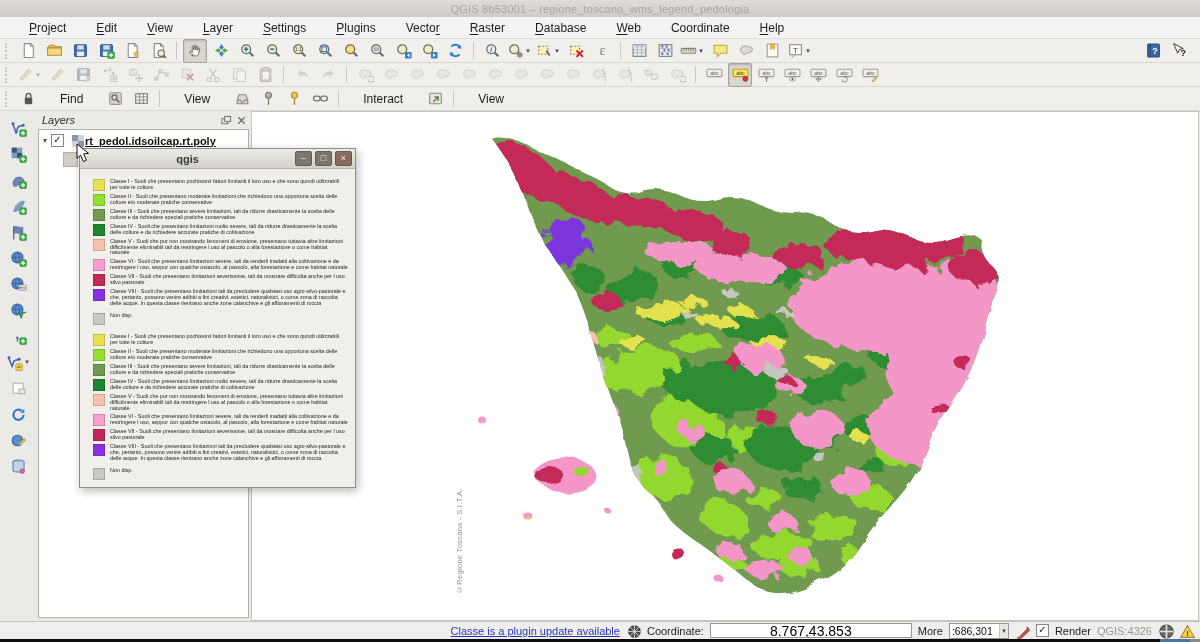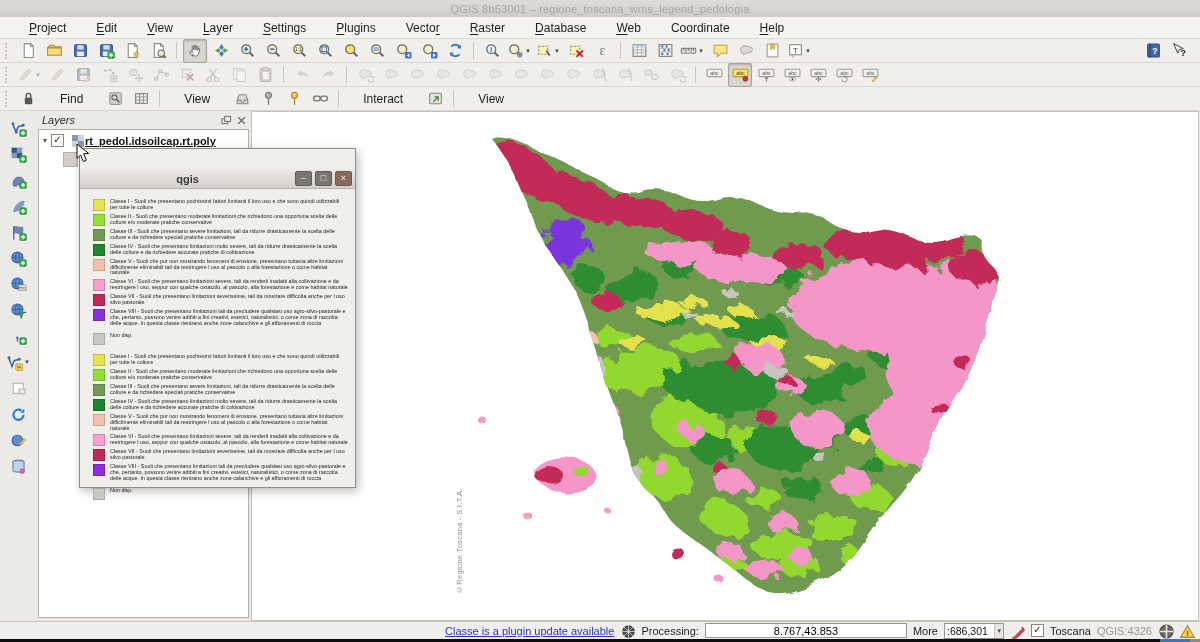--- a/index.html
+++ b/index.html
@@ -45,38 +45,38 @@
   
   .map-canvas{position:absolute;left:251px;top:111px;width:948px;height:510px;background:#ffffff;
     border:1px solid #c6c2bc;box-sizing:border-box;overflow:hidden;z-index:1;}
   #map-svg{position:absolute;left:179px;top:14px;width:575px;height:486px;}
   .watermark{position:absolute;left:203px;top:352px;height:130px;width:12px;
     writing-mode:vertical-rl;transform:rotate(180deg);font-size:7.5px;color:#8f8f8f;letter-spacing:.3px;}
   
   .dialog{position:absolute;left:79px;top:148px;width:277px;height:340px;background:#f1efeb;
     border:1px solid #8f8b85;box-shadow:2px 3px 9px rgba(0,0,0,.28);z-index:5;box-sizing:border-box;}
   .dialog-title{height:19px;background:linear-gradient(#eceae6,#d4d1cb);border-bottom:1px solid #b5b1ab;
-    display:flex;align-items:center;position:relative;margin-top:20px;}
+    display:flex;align-items:center;position:relative;}
   .dialog-title .dttl{flex:1;text-align:center;font-size:11px;font-weight:bold;color:#3a3a3a;}
   .dwb{width:15px;height:13px;border-radius:2px;background:#7a7670;color:#f2f0ec;font-size:9px;line-height:12px;
     text-align:center;margin-right:3px;border:1px solid #5f5b55;}
   .dwb.close{background:#8a6a5a;}
   .dialog-body{padding:10px 6px 6px 13px;overflow:hidden;height:312px;box-sizing:border-box;}
   .legend-group{margin-bottom:9px;}
   .legend-row{display:flex;margin-bottom:3px;}
   .legend-row.gap{margin-top:7px;}
   .lg-swatch{width:12px;height:12px;flex:none;margin-right:5px;box-shadow:inset 0 0 0 0.5px rgba(0,0,0,.3);}
   .lg-text{font-size:5.4px;line-height:5.7px;color:#1e1e1e;width:238px;}
   
   .statusbar{position:absolute;left:0;top:621px;width:1200px;height:18px;background:#efeeec;
     border-top:1px solid #c6c2bc;display:flex;align-items:center;justify-content:flex-end;
     padding-right:6px;box-sizing:border-box;gap:6px;}
   .sb-link{font-size:11px;color:#2a35bb;text-decoration:underline;white-space:nowrap;}
   .sb-label{font-size:11px;color:#1e1e1e;white-space:nowrap;}
-  .sb-input{width:200px;height:13px;border:1px solid #9a968f;background:#fff;font-size:11px;
+  .sb-input{width:200px;height:13px;border:1px solid #9a968f;background:#fff;font-size:14px;
     text-align:center;font-family:"Liberation Sans",sans-serif;padding:0;}
   .sb-select{width:58px;height:14px;border:1px solid #9a968f;background:#fff;display:flex;align-items:center;}
   .sb-select span:first-child{flex:1;font-size:10.5px;color:#111;padding-left:2px;white-space:nowrap;overflow:hidden;}
   .chev2{font-size:7px;color:#444;border-left:1px solid #c5c1bb;padding:0 2px;background:#e8e6e2;height:100%;display:flex;align-items:center;}
   .sb-ic{width:15px;height:15px;display:block;}
   .sb-check{width:11px;height:11px;border:1px solid #8a8680;background:#fff;font-size:10px;line-height:10px;text-align:center;color:#222;}
   .sb-epsg{font-size:11px;color:#9b9790;white-space:nowrap;}
   .bottom-strip{position:absolute;left:0;top:639px;width:1200px;height:3px;background:#0d0d0d;}
   .bs-blue{position:absolute;left:1160px;top:639px;width:30px;height:3px;background:#4a71a8;}
   .bs-gray{position:absolute;left:1190px;top:639px;width:10px;height:3px;background:#8a8a8a;}
@@ -971,33 +971,33 @@
 <svg class="cursor" width="14" height="20" viewBox="0 0 14 20">
   <path d="M1,1 L1,15.5 L4.6,12 L7.4,18.6 L10.4,17.2 L7.6,10.8 L12.6,10.4 Z" fill="#fff" stroke="#111" stro="" ke-width="1"></path>
 </svg>
 
 <div class="statusbar">
   <a class="sb-link">Classe is a plugin update available</a>
   <span class="sb-ic" id="sb-plugin"><svg viewBox="0 0 16 16" width="17" height="17">
         <circle cx="8" cy="8" r="6" fill="#4a4a4a"></circle>
         <path d="M8 2v12M2 8h12M3.8 3.8l8.4 8.4M12.2 3.8L3.8 12.2" stroke="#dcdcdc" stroke-width=".8"></path>
       </svg></span>
-  <span class="sb-label">Processing:</span>
+  <span class="sb-label">Coordinate:</span>
   <input class="sb-input" value="8.767,43.853" style="">
   <span class="sb-label">More</span>
   <div class="sb-select">
     <span>:686,301</span>
     <span class="chev2">▾</span>
   </div>
   <span class="sb-ic" id="sb-brush"><svg viewBox="0 0 16 16" width="17" height="17">
         <path d="M2 13.8c2-.5 3.1-1.5 4.1-3l6-6 1.9 1.9-6 6c-1.5 1-2.6 2-4.1 3z" fill="#c94f4f" stroke="#8a2f2f" stroke-width=".5"></path>
         <path d="M11 3.8l1.9 1.9" stroke="#555" stroke-width="1.2"></path>
       </svg></span>
   <span class="sb-check">✓</span>
-  <span class="sb-label">Toscana</span>
+  <span class="sb-label">Render</span>
   <span class="sb-epsg">QGIS:4326</span>
   <span class="sb-ic" id="sb-crs"><svg viewBox="0 0 16 16" width="17" height="17">
         <circle cx="8" cy="8" r="6.2" fill="#6a675f" stroke="#4a4741"></circle>
         <path d="M8 1.8v12.4M1.8 8h12.4" stroke="#e8e5df" stroke-width="1.6"></path>
       </svg></span>
   <span class="sb-ic" id="sb-warn"><svg viewBox="0 0 16 16" width="17" height="17">
         <path d="M8 2.5L14.5 13.5H1.5z" fill="#f2cf4e" stroke="#a8862a"></path>
         <text x="8" y="12" font-size="7.5" text-anchor="middle" fill="#4a3a0a" font-weight="bold">!</text>
       </svg></span>
 </div>

